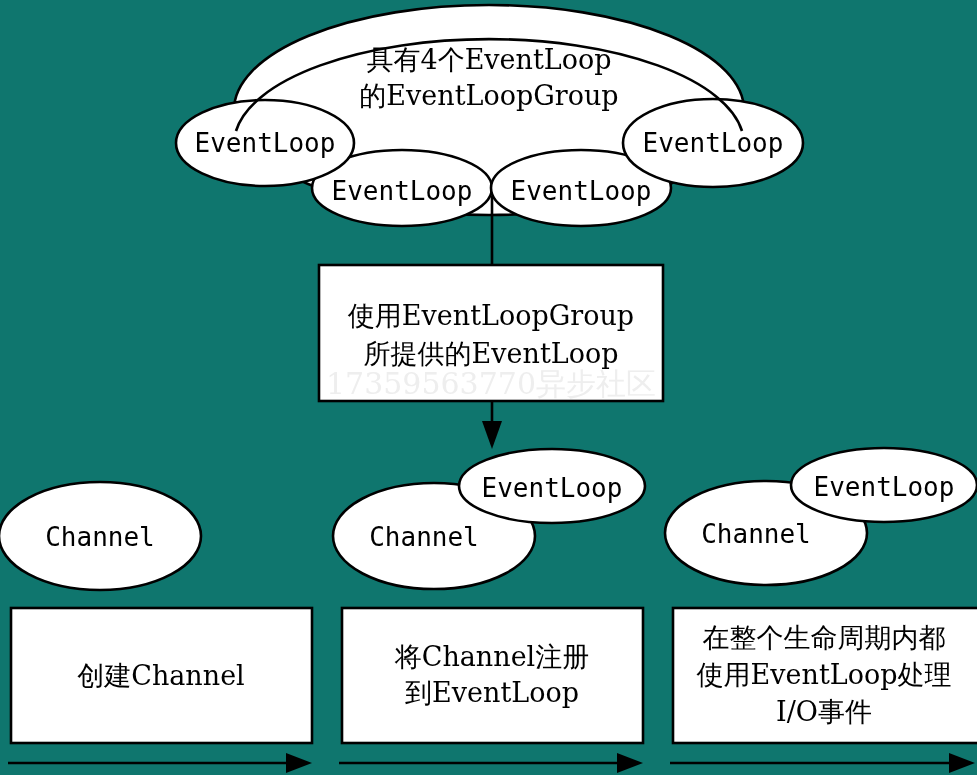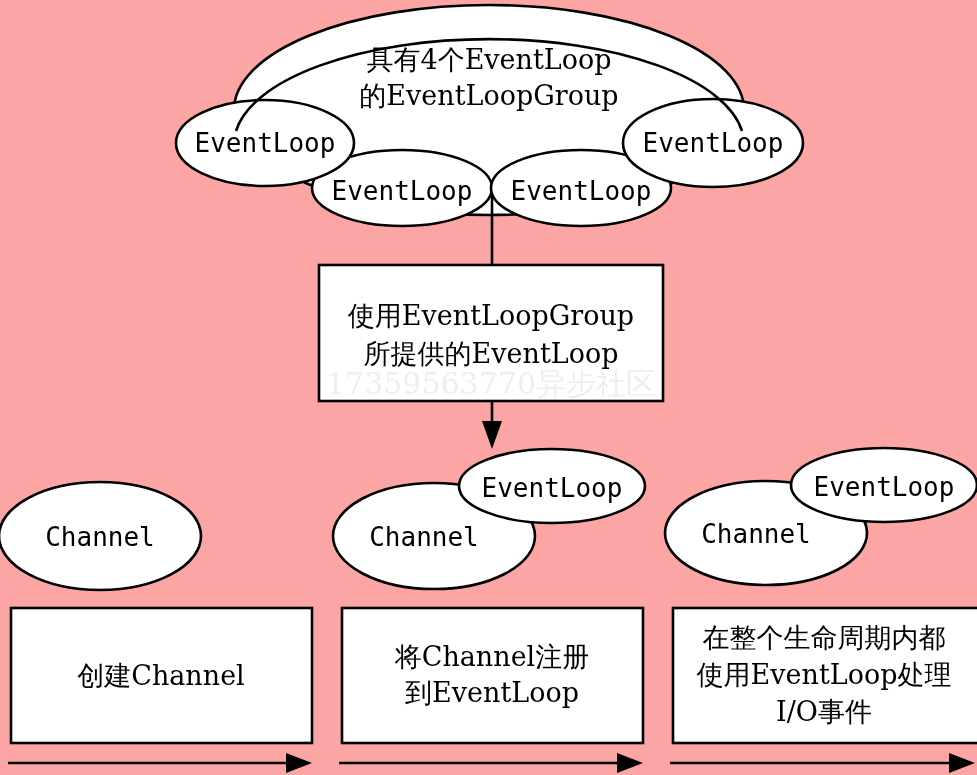--- a/index.html
+++ b/index.html
@@ -4,21 +4,21 @@
 <style>
   html, body {
     margin: 0;
     padding: 0;
     background: #ffffff;
   }
   #page {
     position: relative;
     width: 977px;
     height: 775px;
-    background: #fca5a5;
+    background: #0f766e;
     overflow: hidden;
     font-family: "Liberation Serif", serif;
   }
   #diagram {
     display: block;
     width: 977px;
     height: 775px;
   }
   .shape-stroke {
     fill: #ffffff;

